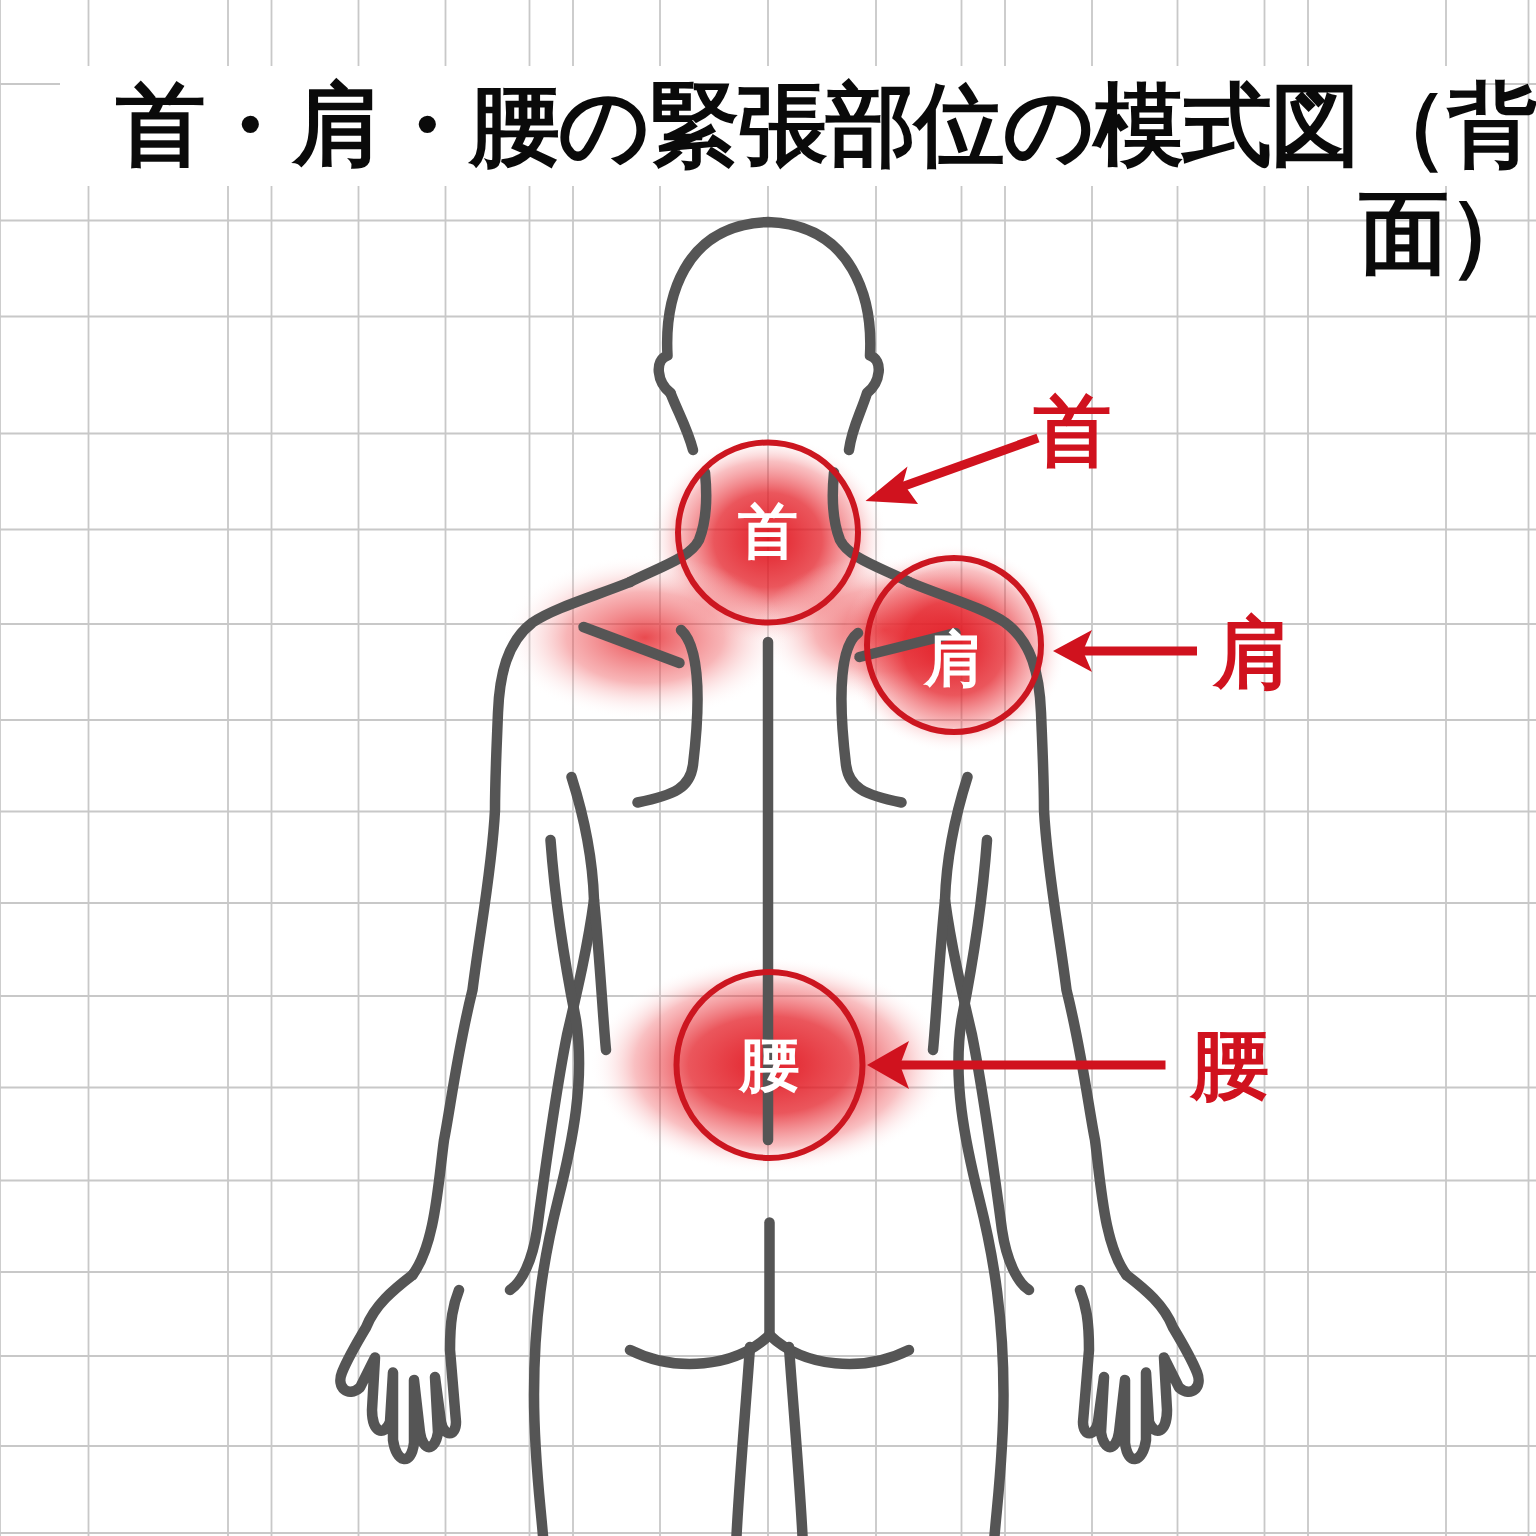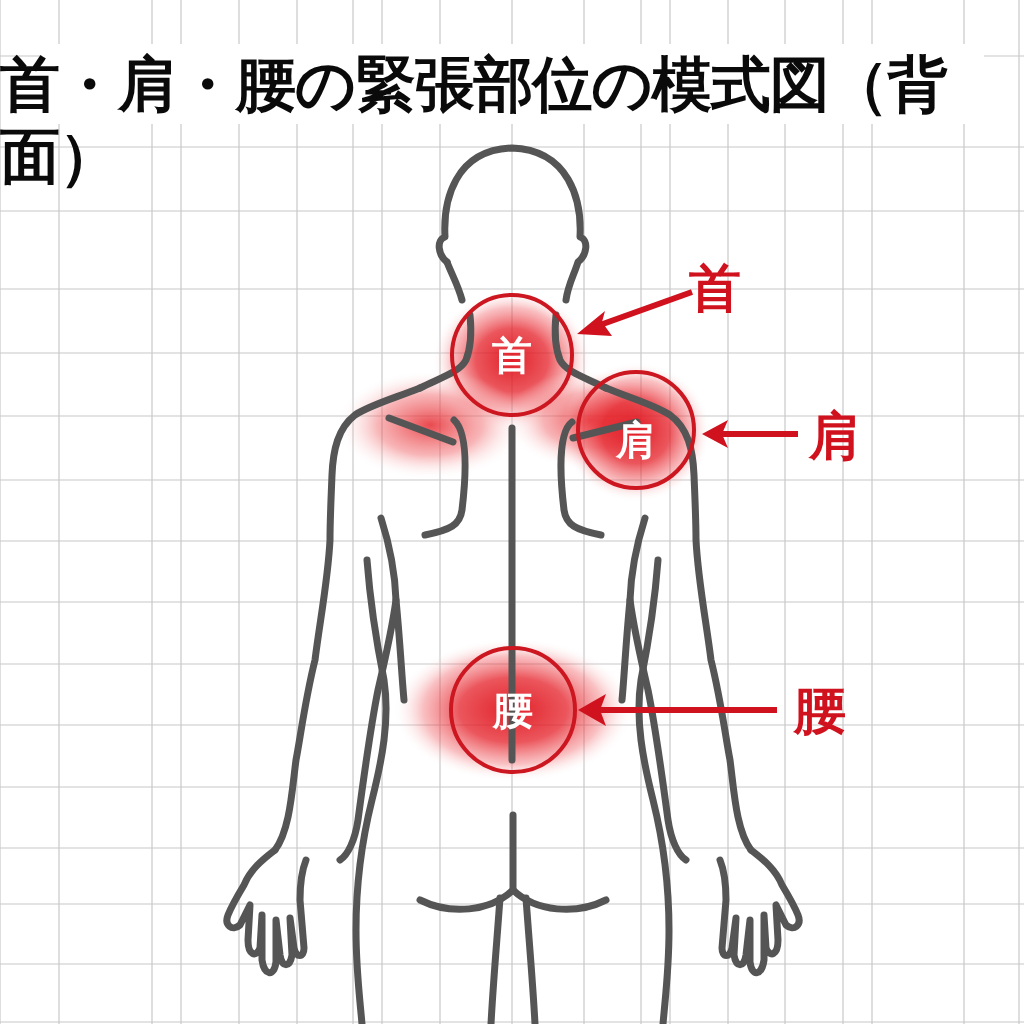--- a/index.html
+++ b/index.html
@@ -1,21 +1,21 @@
 <!DOCTYPE html>
 <html><head>
   <meta charset="utf-8">
   <style>
     html, body { margin: 0; padding: 0; background: #ffffff; }
     body { width: 1024px; height: 1024px; position: relative; overflow: hidden;
            font-family: "DejaVu Sans", "Liberation Sans", sans-serif; }
     #canvas { position: absolute; left: 0; top: 0; width: 1024px; height: 1024px; }
     .title-band { position: absolute; left: 40px; top: 44px; width: 944px; height: 80px;
                   background: #ffffff; }
-    .title { position: absolute; left: 0; top: 48px; width: 1024px; text-align: left;
+    .title { position: absolute; left: 0; top: 48px; width: 1024px; text-align: right;
              font-size: 60px; font-weight: bold; color: #0a0a0a; letter-spacing: -1px;
              line-height: 72px; }
     .badge-text { position: absolute; color: #ffffff; font-weight: bold; font-size: 40px;
                   line-height: 40px; text-align: center; width: 80px; }
     .callout-label { position: absolute; font-weight: bold; font-size: 52px; line-height: 56px;
                      text-align: center; width: 70px; }
   </style>
 </head>
 <body>
 

